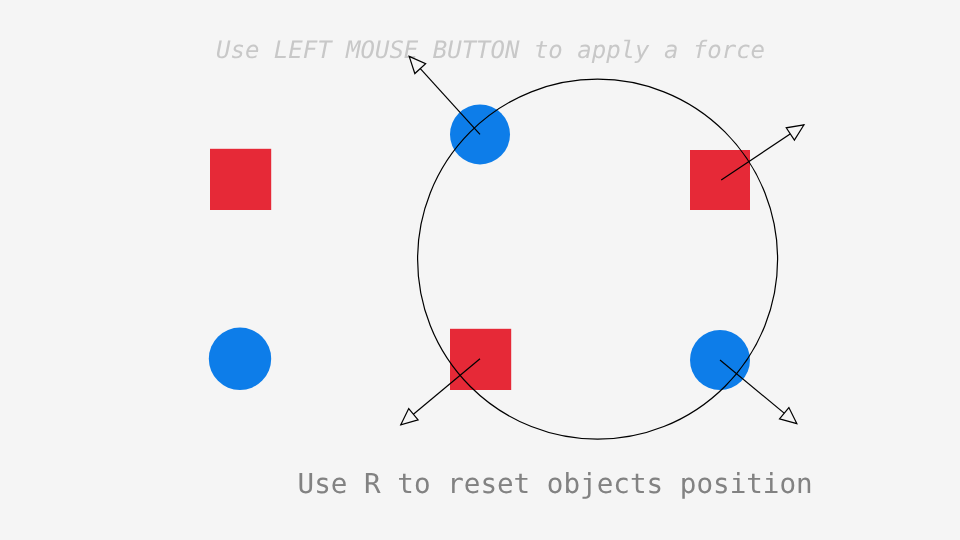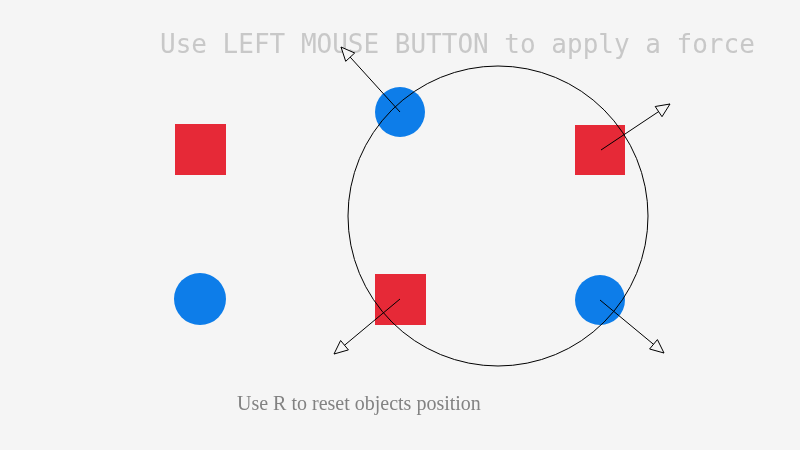--- a/index.html
+++ b/index.html
@@ -20,29 +20,29 @@
     height: 450px;
   }
   .instr {
     position: absolute;
     line-height: 1;
     white-space: pre;
     letter-spacing: 0;
     user-select: none;
   }
   .instr-top {
-    left: 160px;
+    left: 180px;
     top: 31px;
-    font-size: 26px;
+    font-size: 20px;
+    font-style: italic;
   }
   .instr-bottom {
-    left: 237px;
+    left: 248px;
     top: 393px;
-    font-size: 20px;
-    font-family: Liberation Serif, serif;
+    font-size: 23px;
   }
   #scene {
     position: absolute;
     left: 0;
     top: 0;
     pointer-events: none;
   }
   #scene .physics-object {
     pointer-events: auto;
     cursor: pointer;

